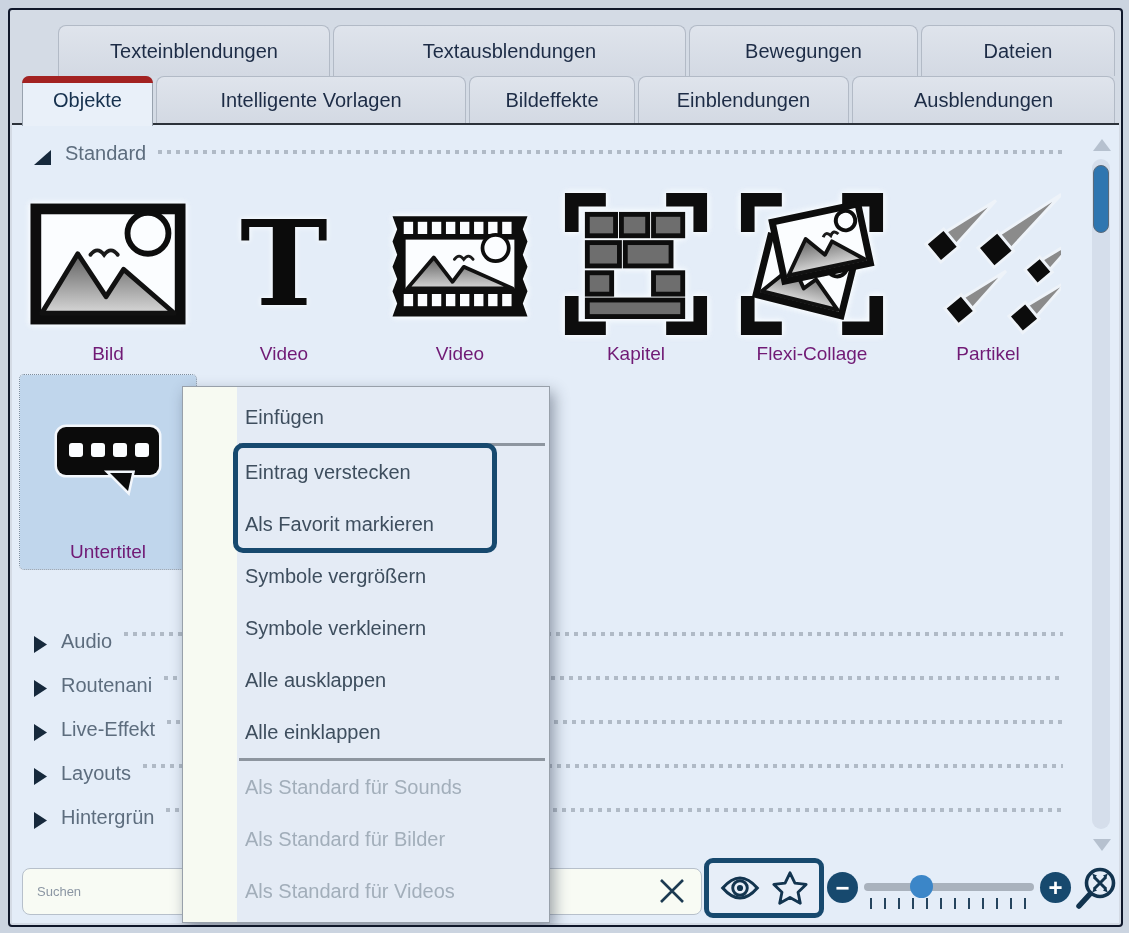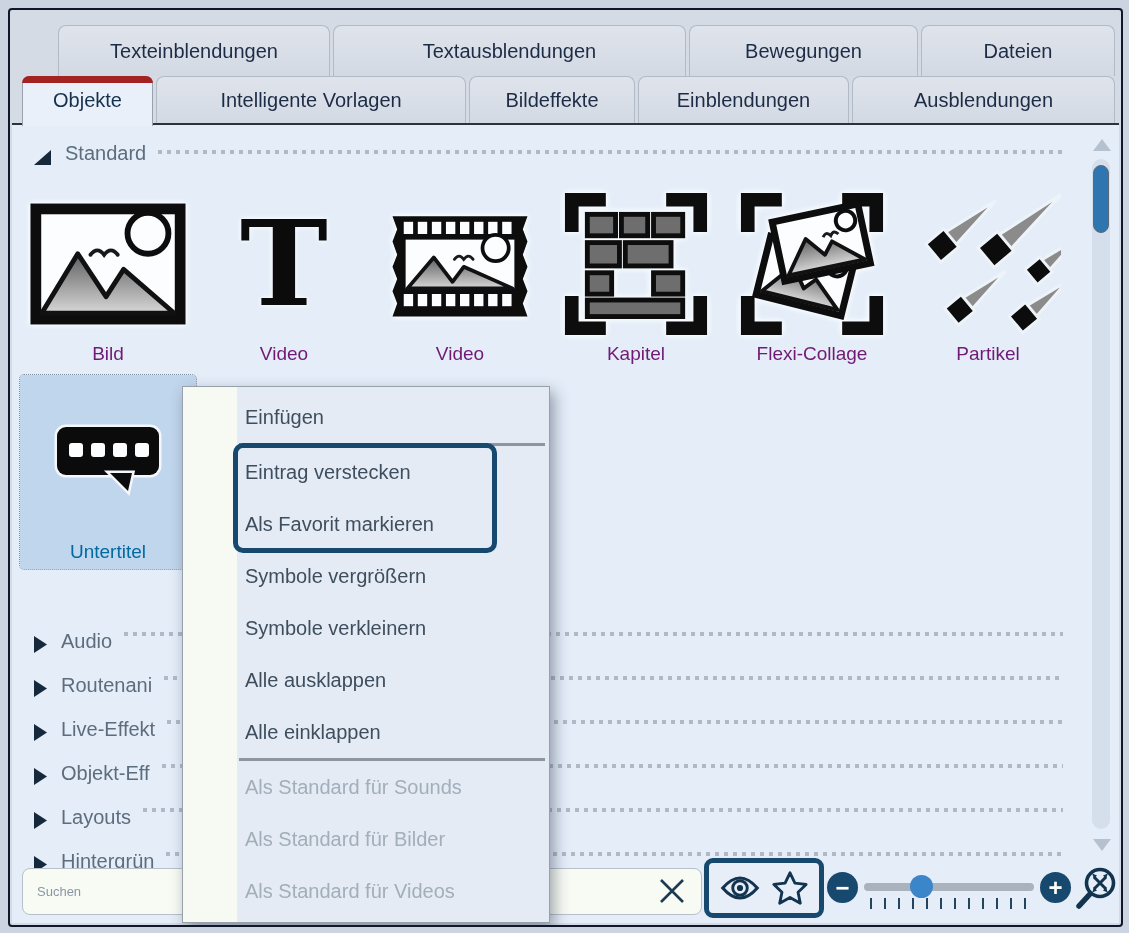--- a/index.html
+++ b/index.html
@@ -76,21 +76,21 @@
   .cell {
     display:flex; flex-direction:column; align-items:center; justify-content:flex-end;
     padding-bottom:6px; border-radius:4px;
   }
   .cell .iconwrap { flex:1; display:flex; align-items:center; justify-content:center; width:100%; }
   .cell-label { font-size:19px; color:#701a75; }
   .cell.selected {
     background:#c0d6ec;
     outline:1px dotted #7e8e9e;
   }
-  .cell.selected .cell-label { color:#0369a1; }
+  .cell.selected .cell-label { color:#701a75; }
   .icon-glow { filter:drop-shadow(0 0 3px rgba(250,253,255,.95)) drop-shadow(0 0 2px rgba(250,253,255,.9)); }
   .tglyph {
     font-family:"DejaVu Serif","Liberation Serif",serif;
     font-weight:bold; font-size:118px; line-height:1; color:#0b0b0b;
     text-shadow:0 0 4px #f6fafe,0 0 6px #f6fafe;
   }
   
   .menu {
     position:absolute; left:170px; top:261px; width:368px; height:537px;
     background:#e4ebf5;
@@ -382,25 +382,20 @@
         <span class="sect-label">Routenani</span>
         <span class="dotline"></span>
       </div>
       <div class="sect">
         <span class="tri-closed"></span>
         <span class="sect-label">Live-Effekt</span>
         <span class="dotline"></span>
       </div>
       <div class="sect">
         <span class="tri-closed"></span>
-        <span class="sect-label">Objekt-Eff</span>
-        <span class="dotline"></span>
-      </div>
-      <div class="sect">
-        <span class="tri-closed"></span>
         <span class="sect-label">Layouts</span>
         <span class="dotline"></span>
       </div>
       <div class="sect">
         <span class="tri-closed"></span>
         <span class="sect-label">Hintergrün</span>
         <span class="dotline"></span>
       </div>
     </div>
 

